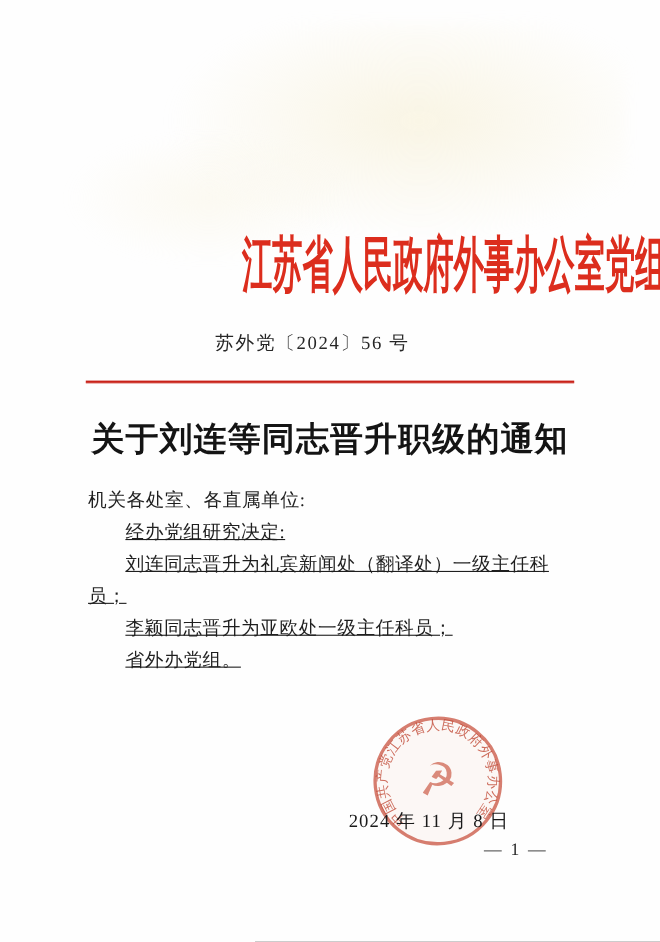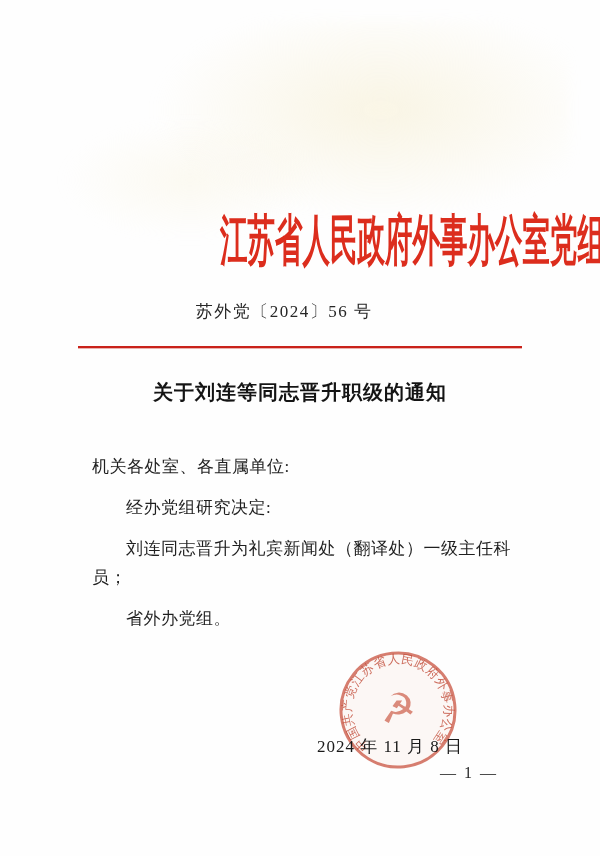--- a/index.html
+++ b/index.html
@@ -50,34 +50,34 @@
     color:#262626;
   }
   .red-line{
     position:absolute;left:78px;top:346px;width:444px;height:2px;
     background:#c9221a;
     box-shadow:0 1px 0 rgba(201,34,26,.35);
   }
   .doc-title{
     position:absolute;left:0;top:379px;width:600px;
     text-align:center;
-    font-size:20px;
+    font-size:30px;
     font-weight:bold;
     letter-spacing:1px;
     color:#141414;
   }
   .body-text{
     position:absolute;left:80px;top:440px;width:448px;
     font-size:17px;
     line-height:29px;
     letter-spacing:0.5px;
     color:#1f1f1f;
   }
-  .body-text p{margin:12px;}
-  .body-text p.indent{text-indent:2em;}
+  .body-text p{margin:0;}
+  .body-text p.indent{text-indent:2em;text-decoration:underline;}
 
   .seal{
     position:absolute;left:334px;top:646px;width:128px;height:128px;
     transform:rotate(-6deg);
     opacity:.92;
   }
   .signature{
     position:absolute;left:300px;top:706px;width:180px;
     text-align:center;
     font-size:17px;
@@ -113,20 +113,21 @@
   <div class="doc-number">苏外党〔2024〕56 号</div>
 
   <div class="red-line"></div>
 
   <div class="doc-title">关于刘连等同志晋升职级的通知</div>
 
   <div class="body-text">
     <p>机关各处室、各直属单位:</p>
     <p class="indent">经办党组研究决定:</p>
     <p class="indent">刘连同志晋升为礼宾新闻处（翻译处）一级主任科员；</p>
+    <p class="indent">李颖同志晋升为亚欧处一级主任科员；</p>
     <p class="indent">省外办党组。</p>
   </div>
 
   <svg class="seal" viewBox="0 0 128 128" xmlns="http://www.w3.org/2000/svg">
     <circle cx="64" cy="64" r="57" fill="rgba(216,110,80,0.05)" stroke="rgba(194,62,40,0.72)" stroke-width="3"></circle>
     <defs>
       <path id="sealArc" d="M 31.2,96.8 A 46.5,46.5 0 1 1 96.8,96.8" fill="none"></path>
     </defs>
     <text font-size="12.5" fill="rgba(188,58,36,0.8)" font-family="'Liberation Serif', serif" letter-spacing="0.5">
       <textPath href="#sealArc" startOffset="0" id="seal-text-path">中国共产党江苏省人民政府外事办公室党组</textPath>

